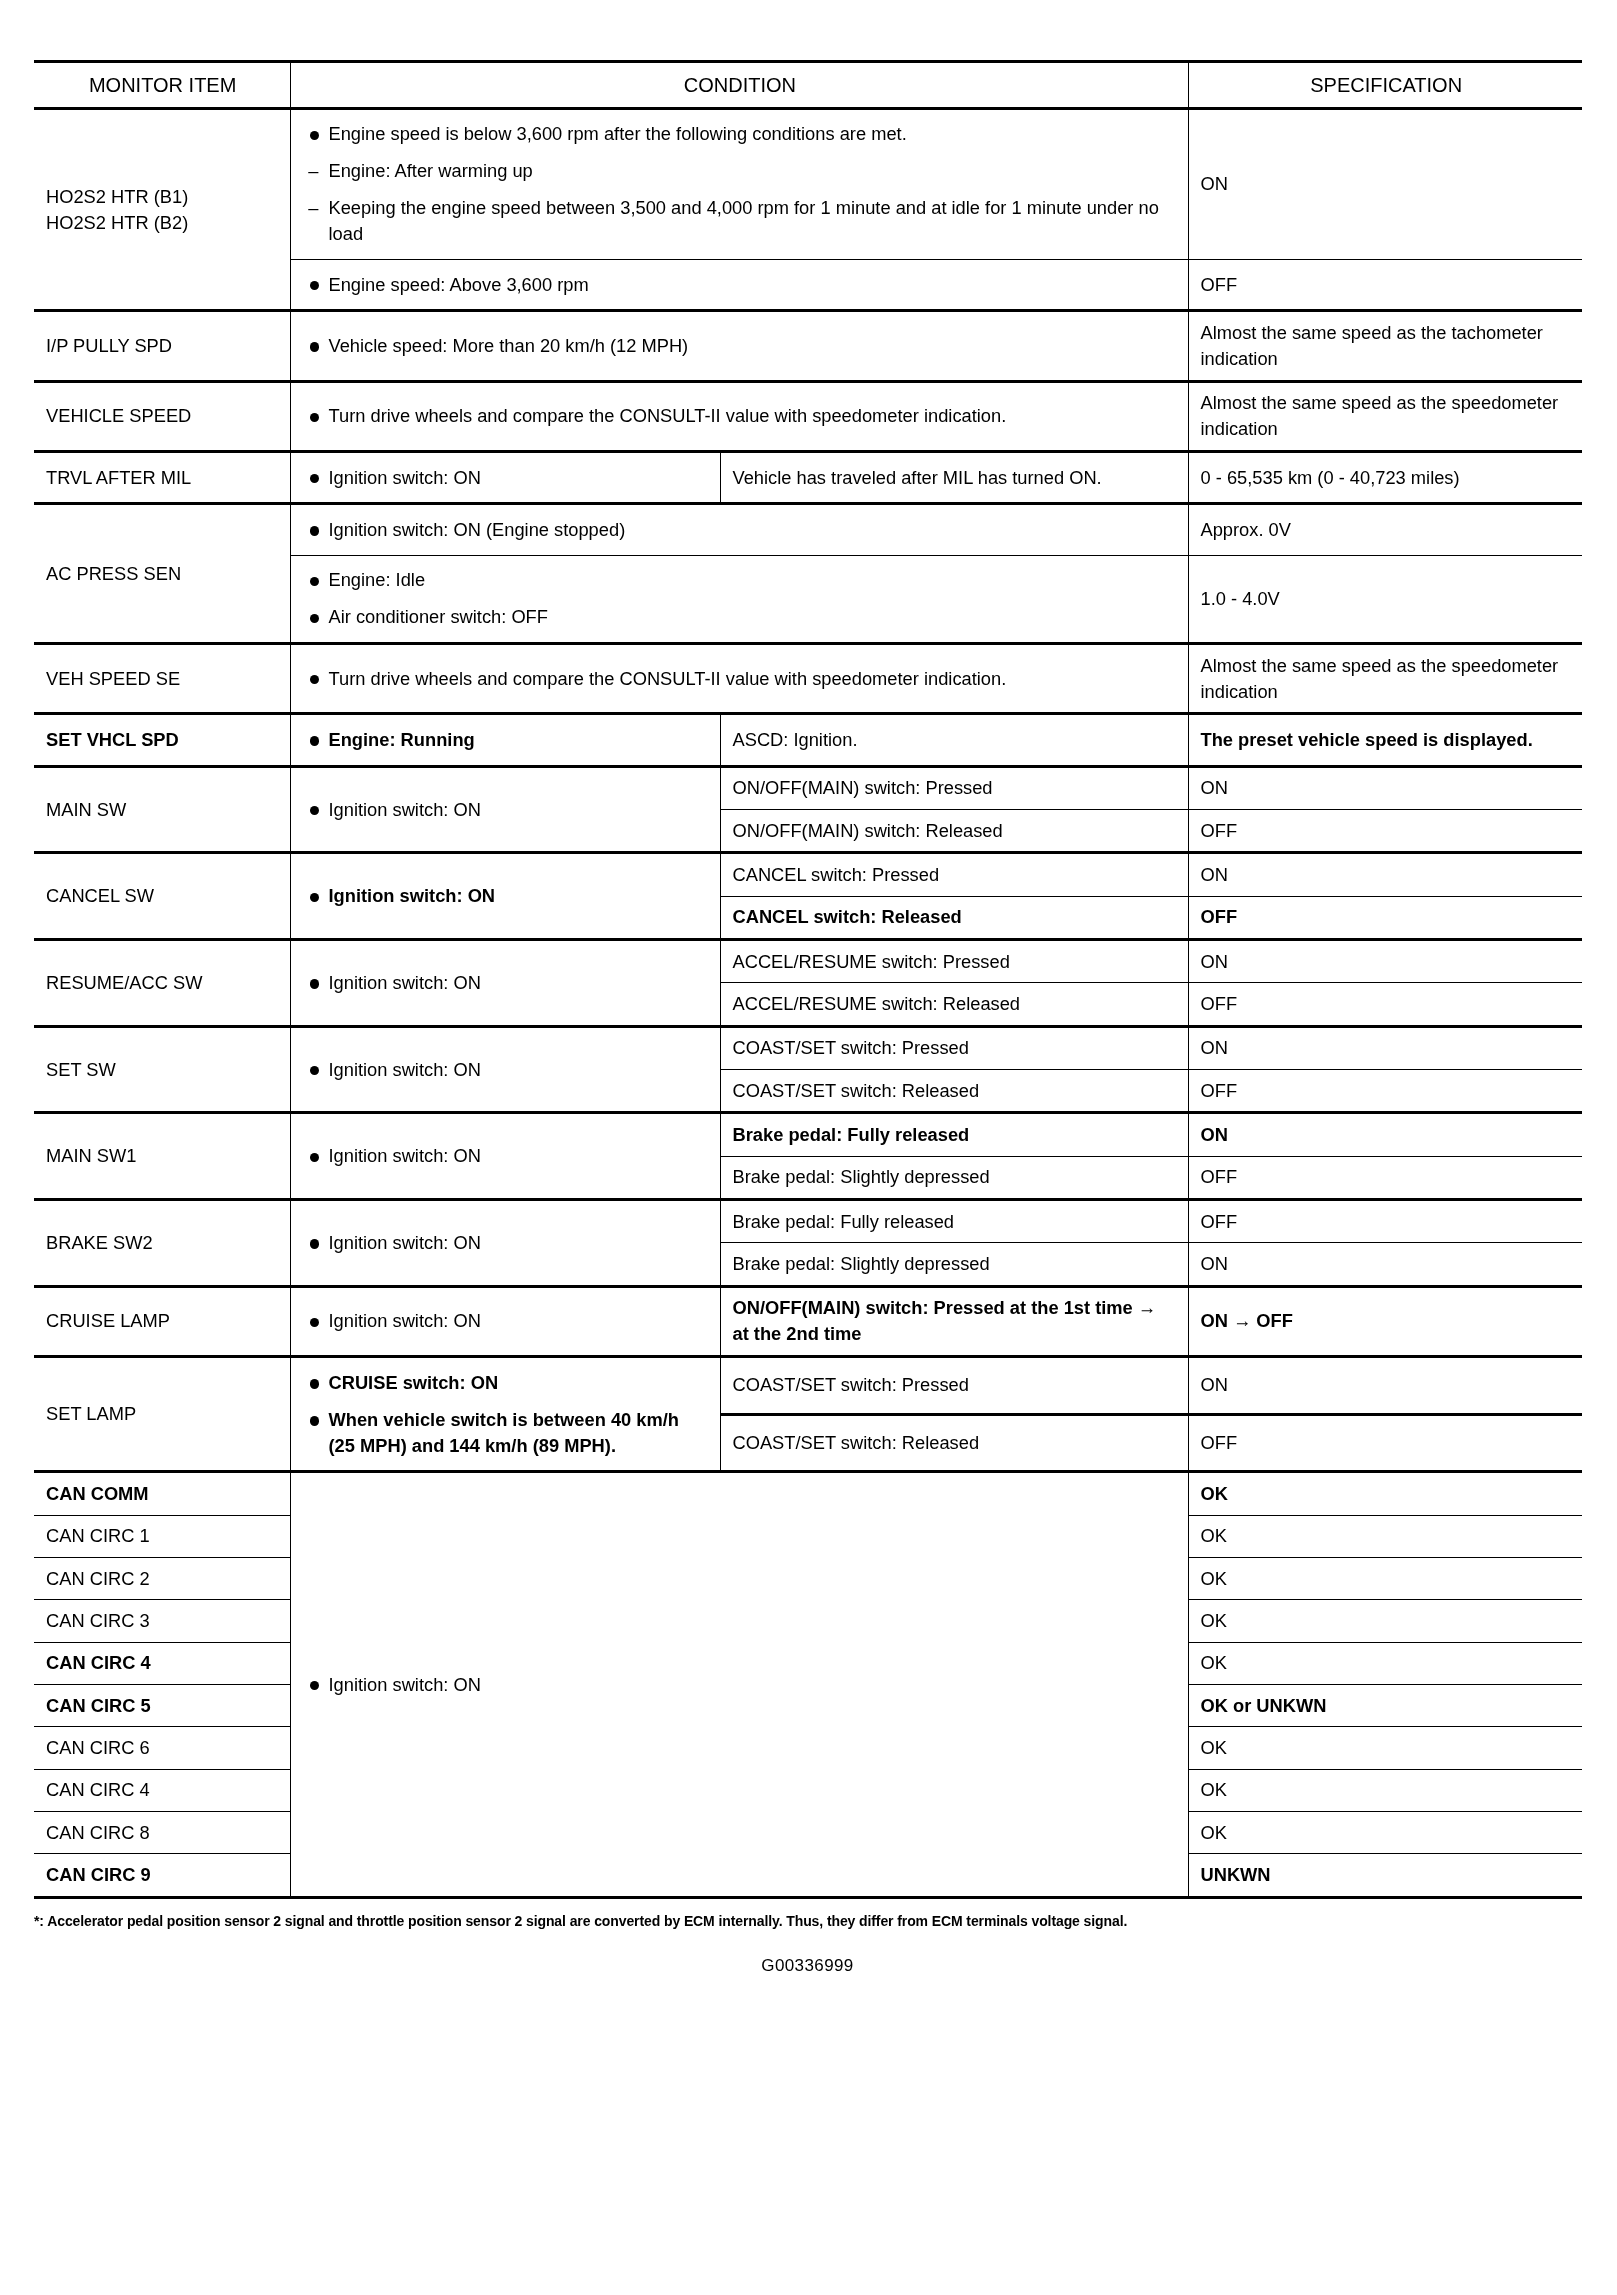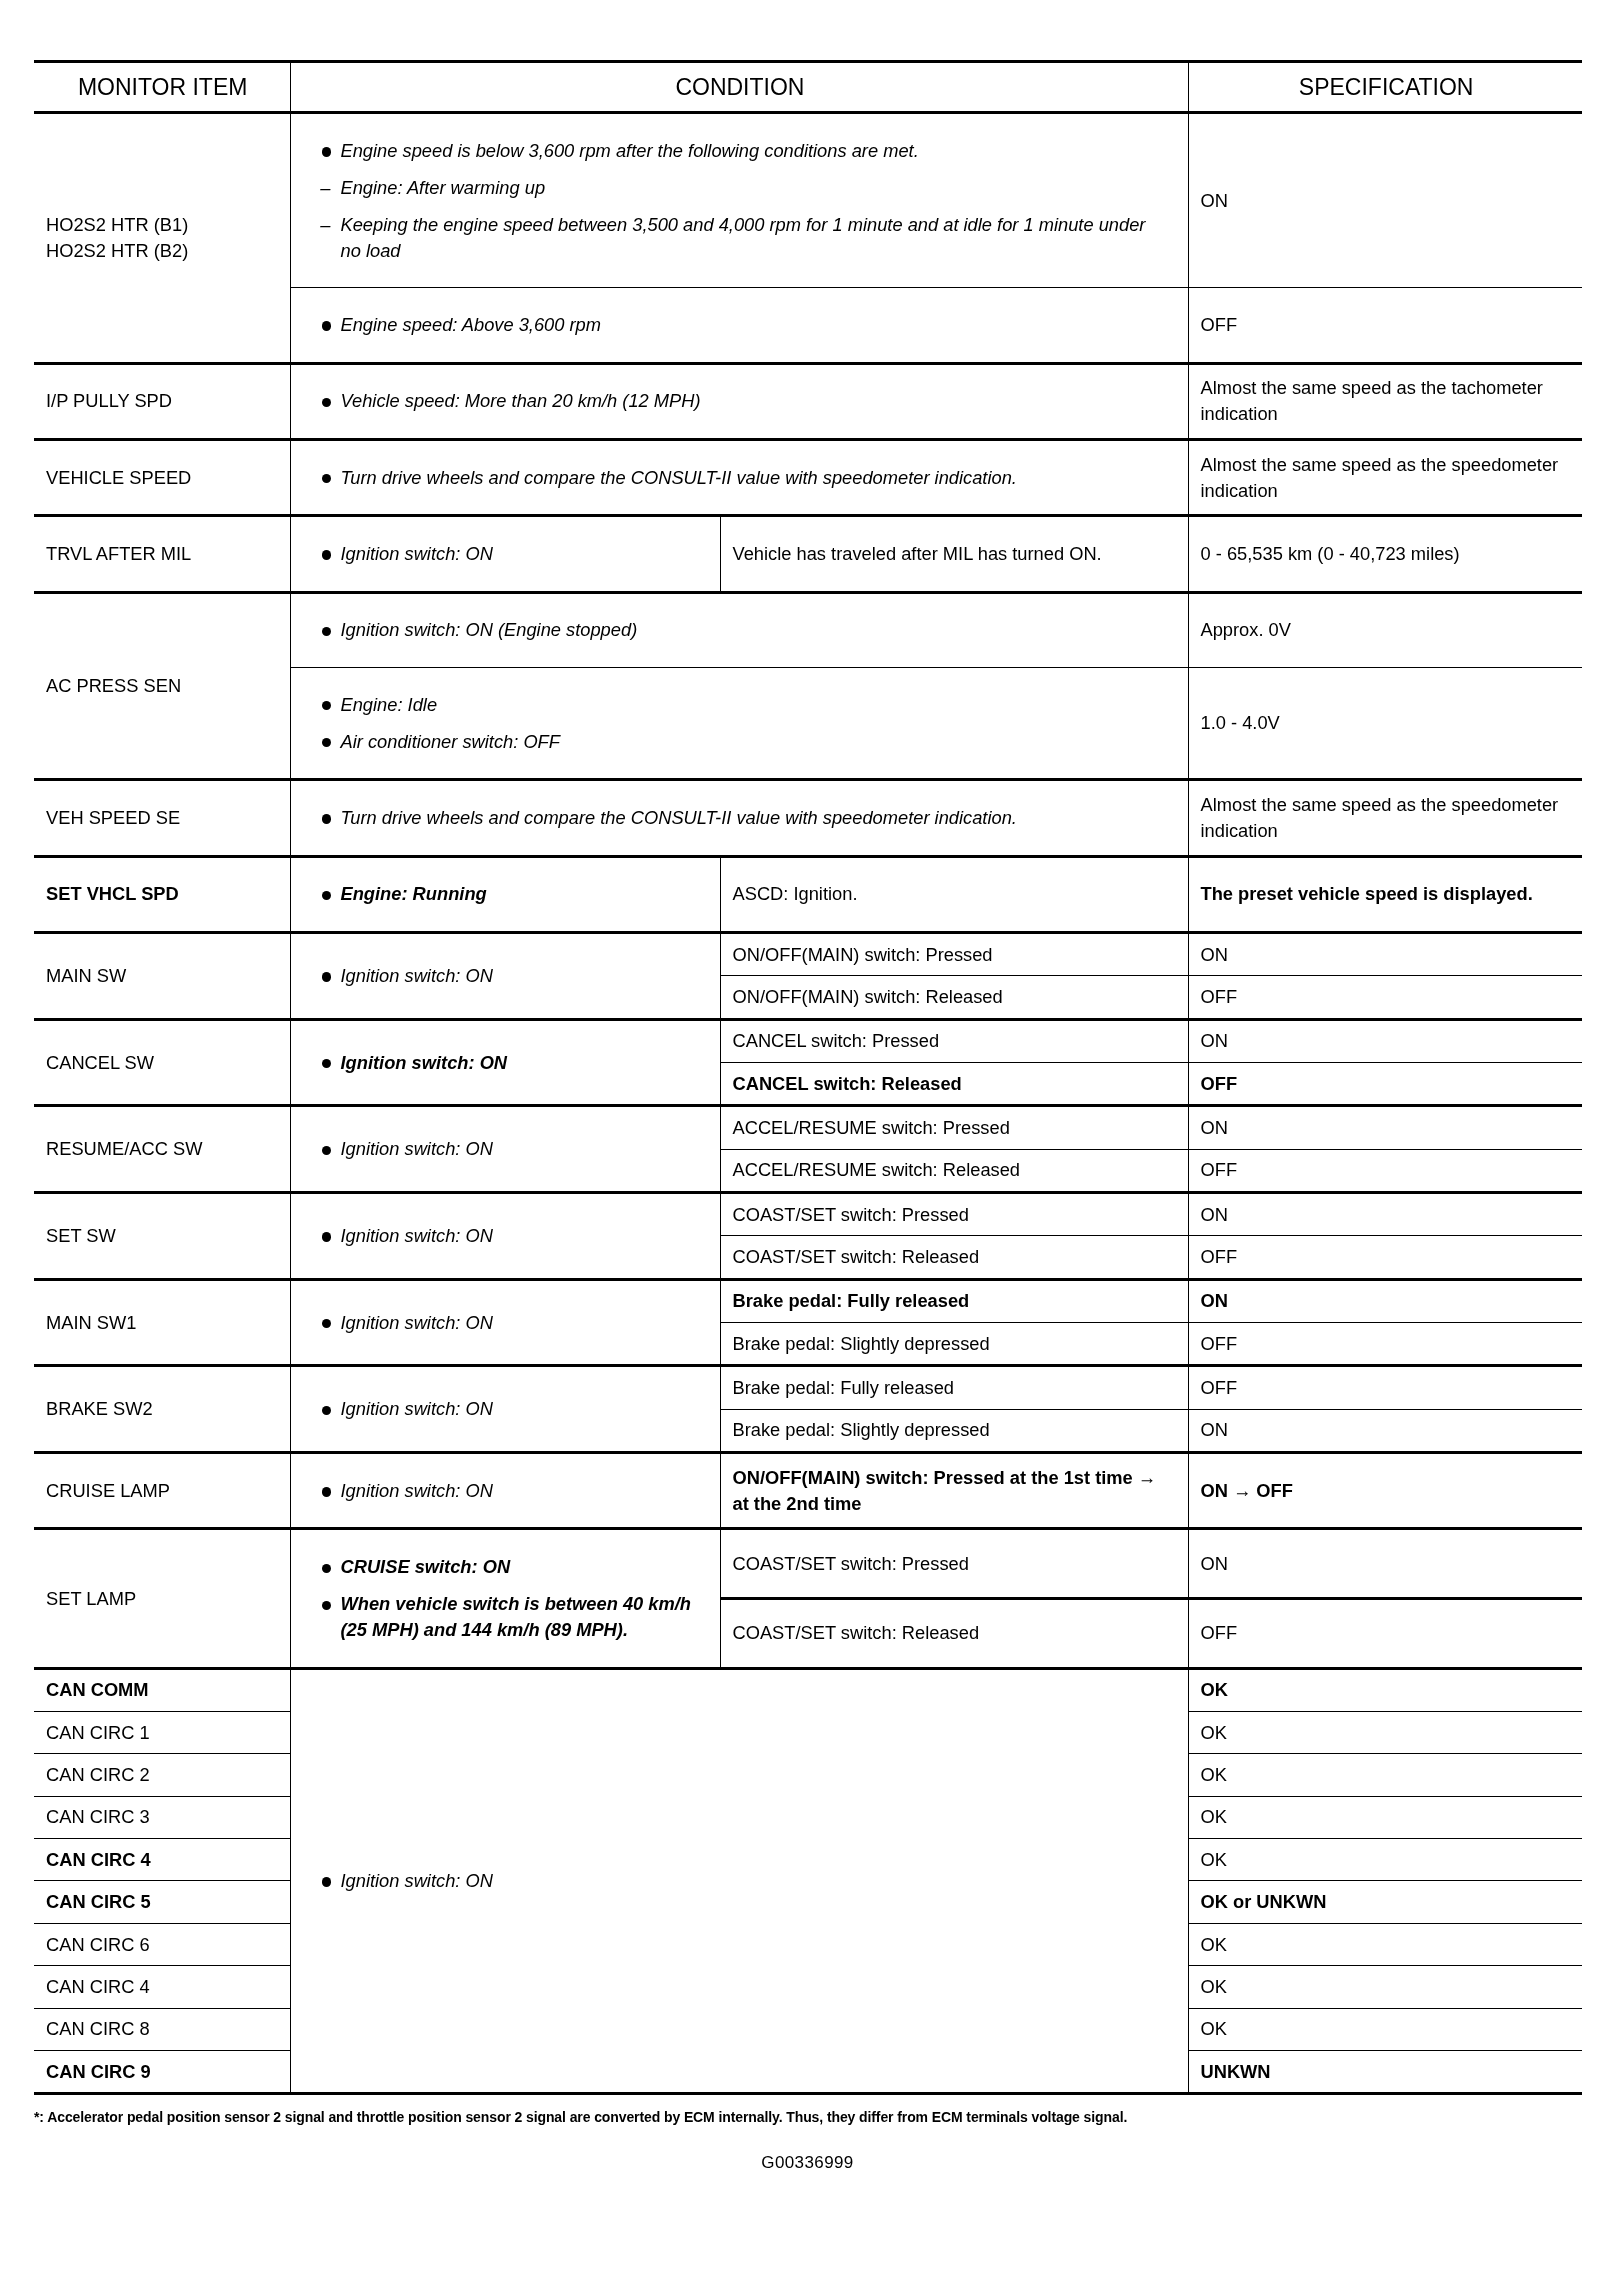--- a/index.html
+++ b/index.html
@@ -47,21 +47,21 @@
     vertical-align: middle;
     padding: 7.7px 10.2px 7.7px 12px;
     box-sizing: border-box;
   }
 
   thead th {
     text-align: center;
     font-weight: normal;
     padding-top: 9.4px;
     padding-bottom: 9.4px;
-    font-size: 23px;
+    font-size: 20px;
   }
 
   
   td.monitor {
     text-align: left;
     padding-left: 13.6px;
     padding-right: 5.1px;
   }
   td.cond, td.cond2 {
     text-align: left;
@@ -69,23 +69,22 @@
   td.spec {
     text-align: left;
     padding-left: 13.6px;
   }
 
   .bold { font-weight: bold; }
 
   
   ul.cl {
     list-style: none;
-    margin: 16px;
+    margin: 4px;
     padding: 0;
-    font-style: italic;
   }
   ul.cl li {
     position: relative;
     padding-left: 22px;
     margin: 0 0 11px 0;
   }
   ul.cl li:last-child { margin-bottom: 0; }
 
   ul.cl li.bul::before {
     content: "";

